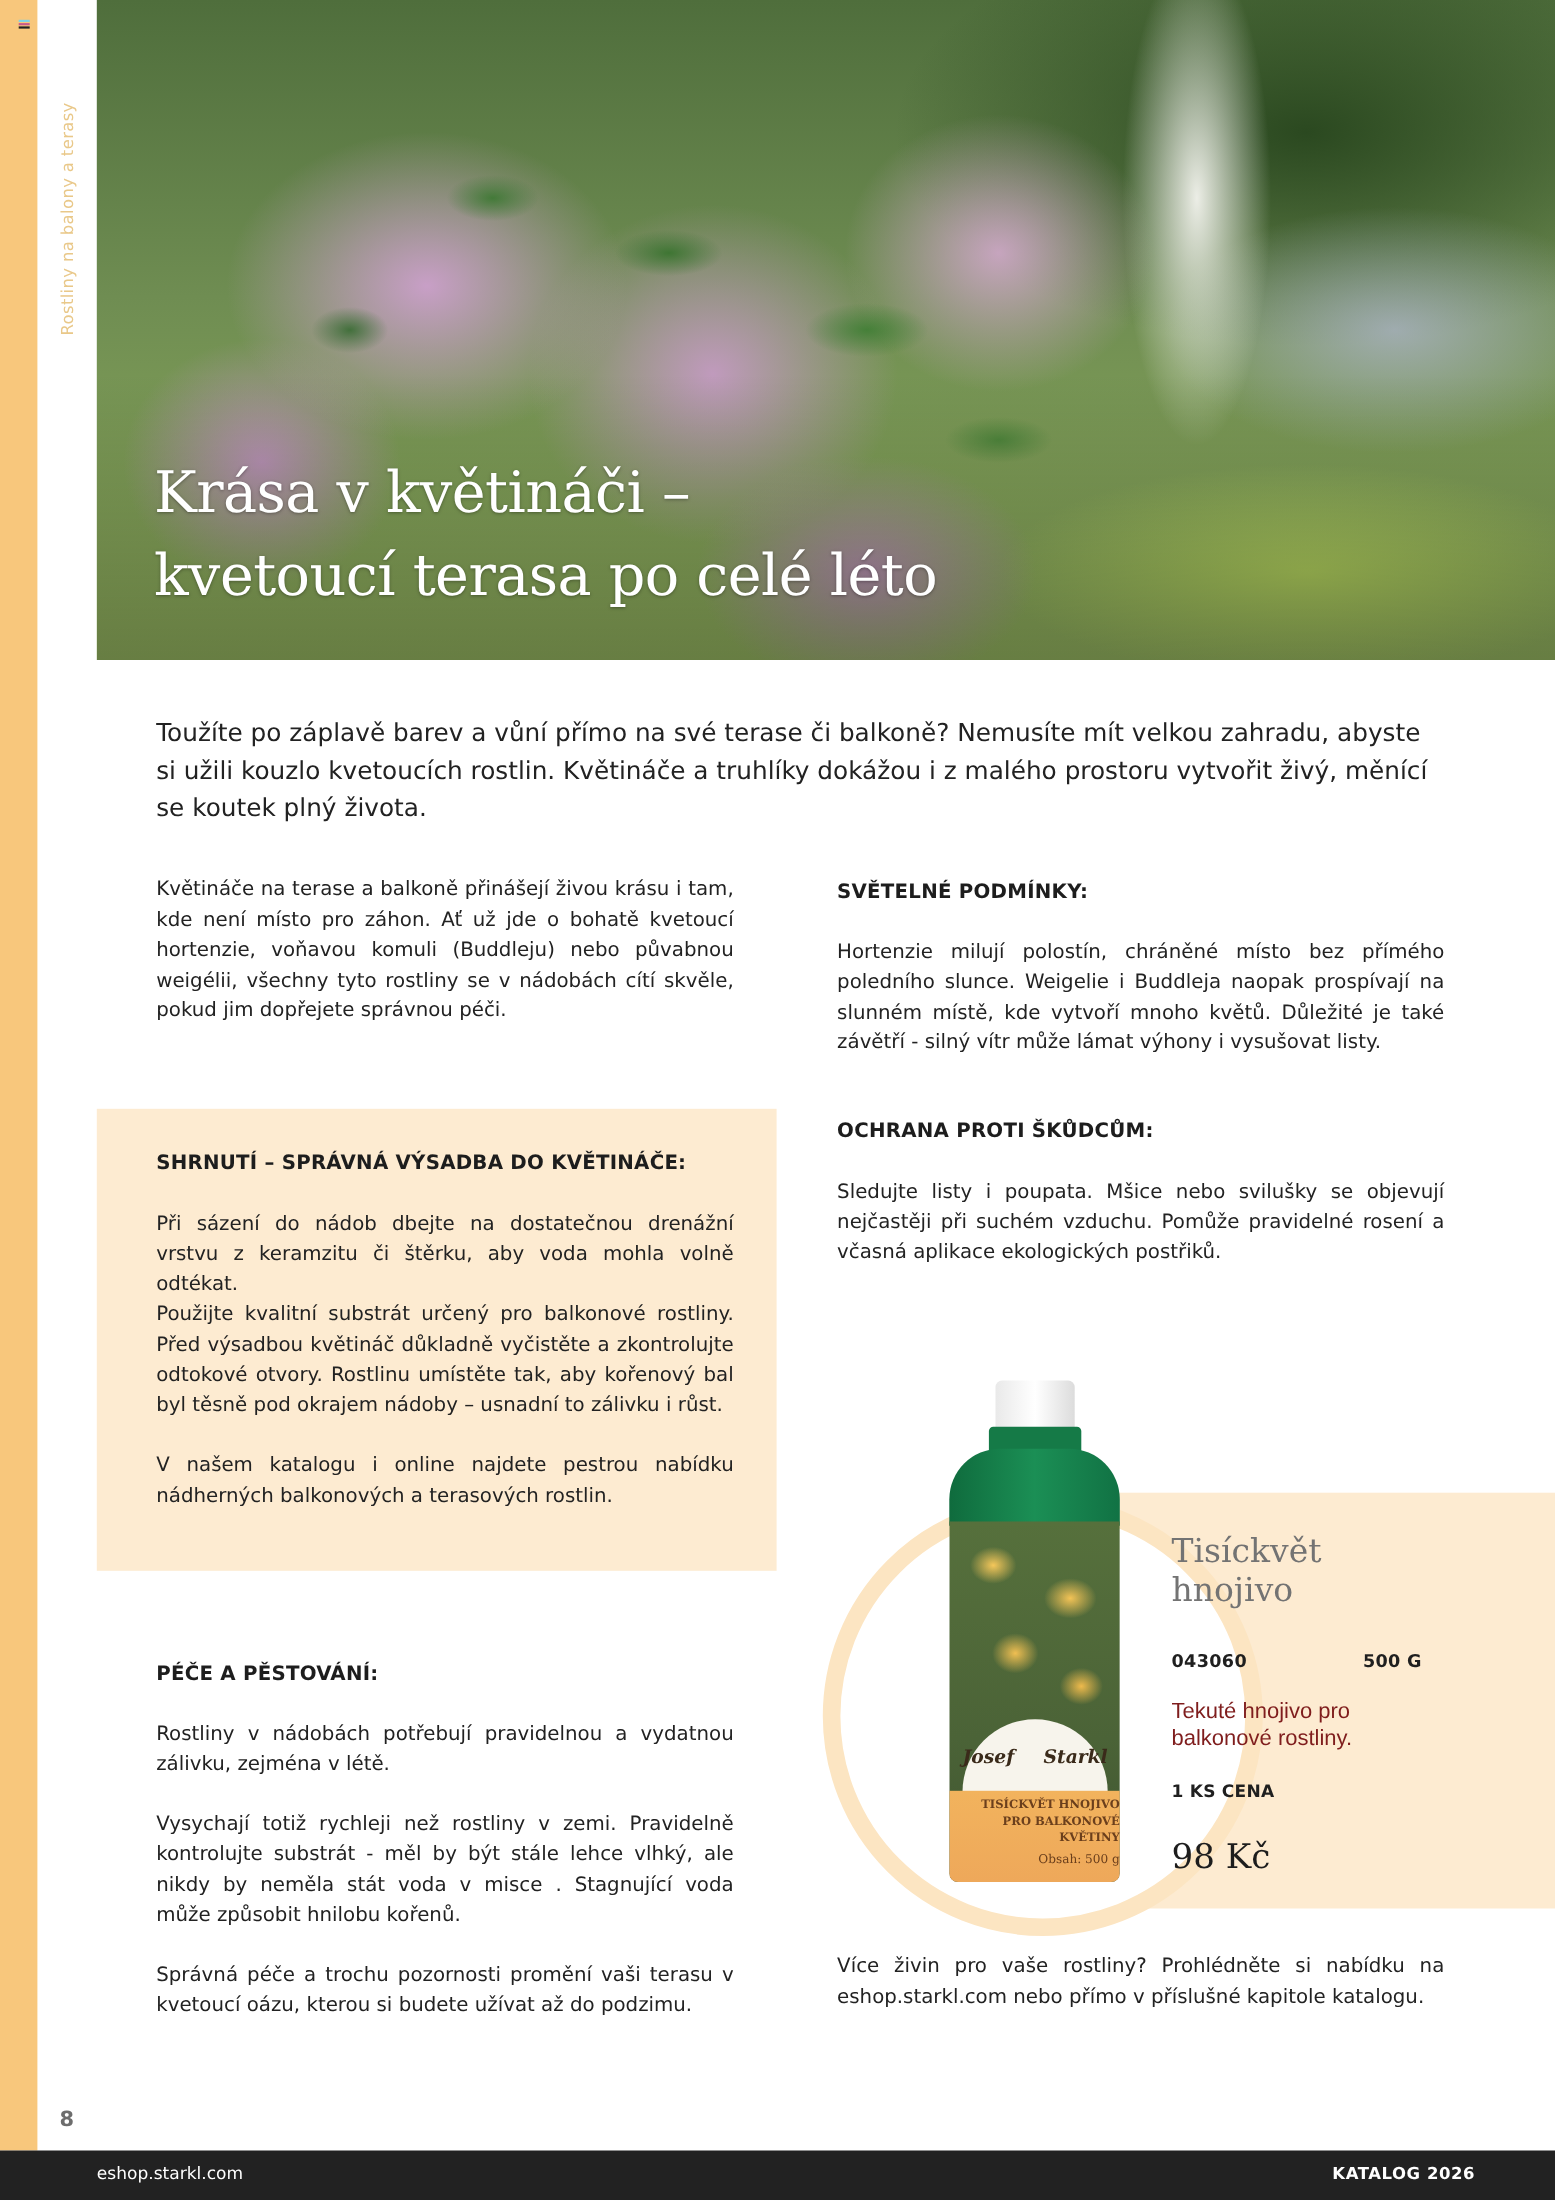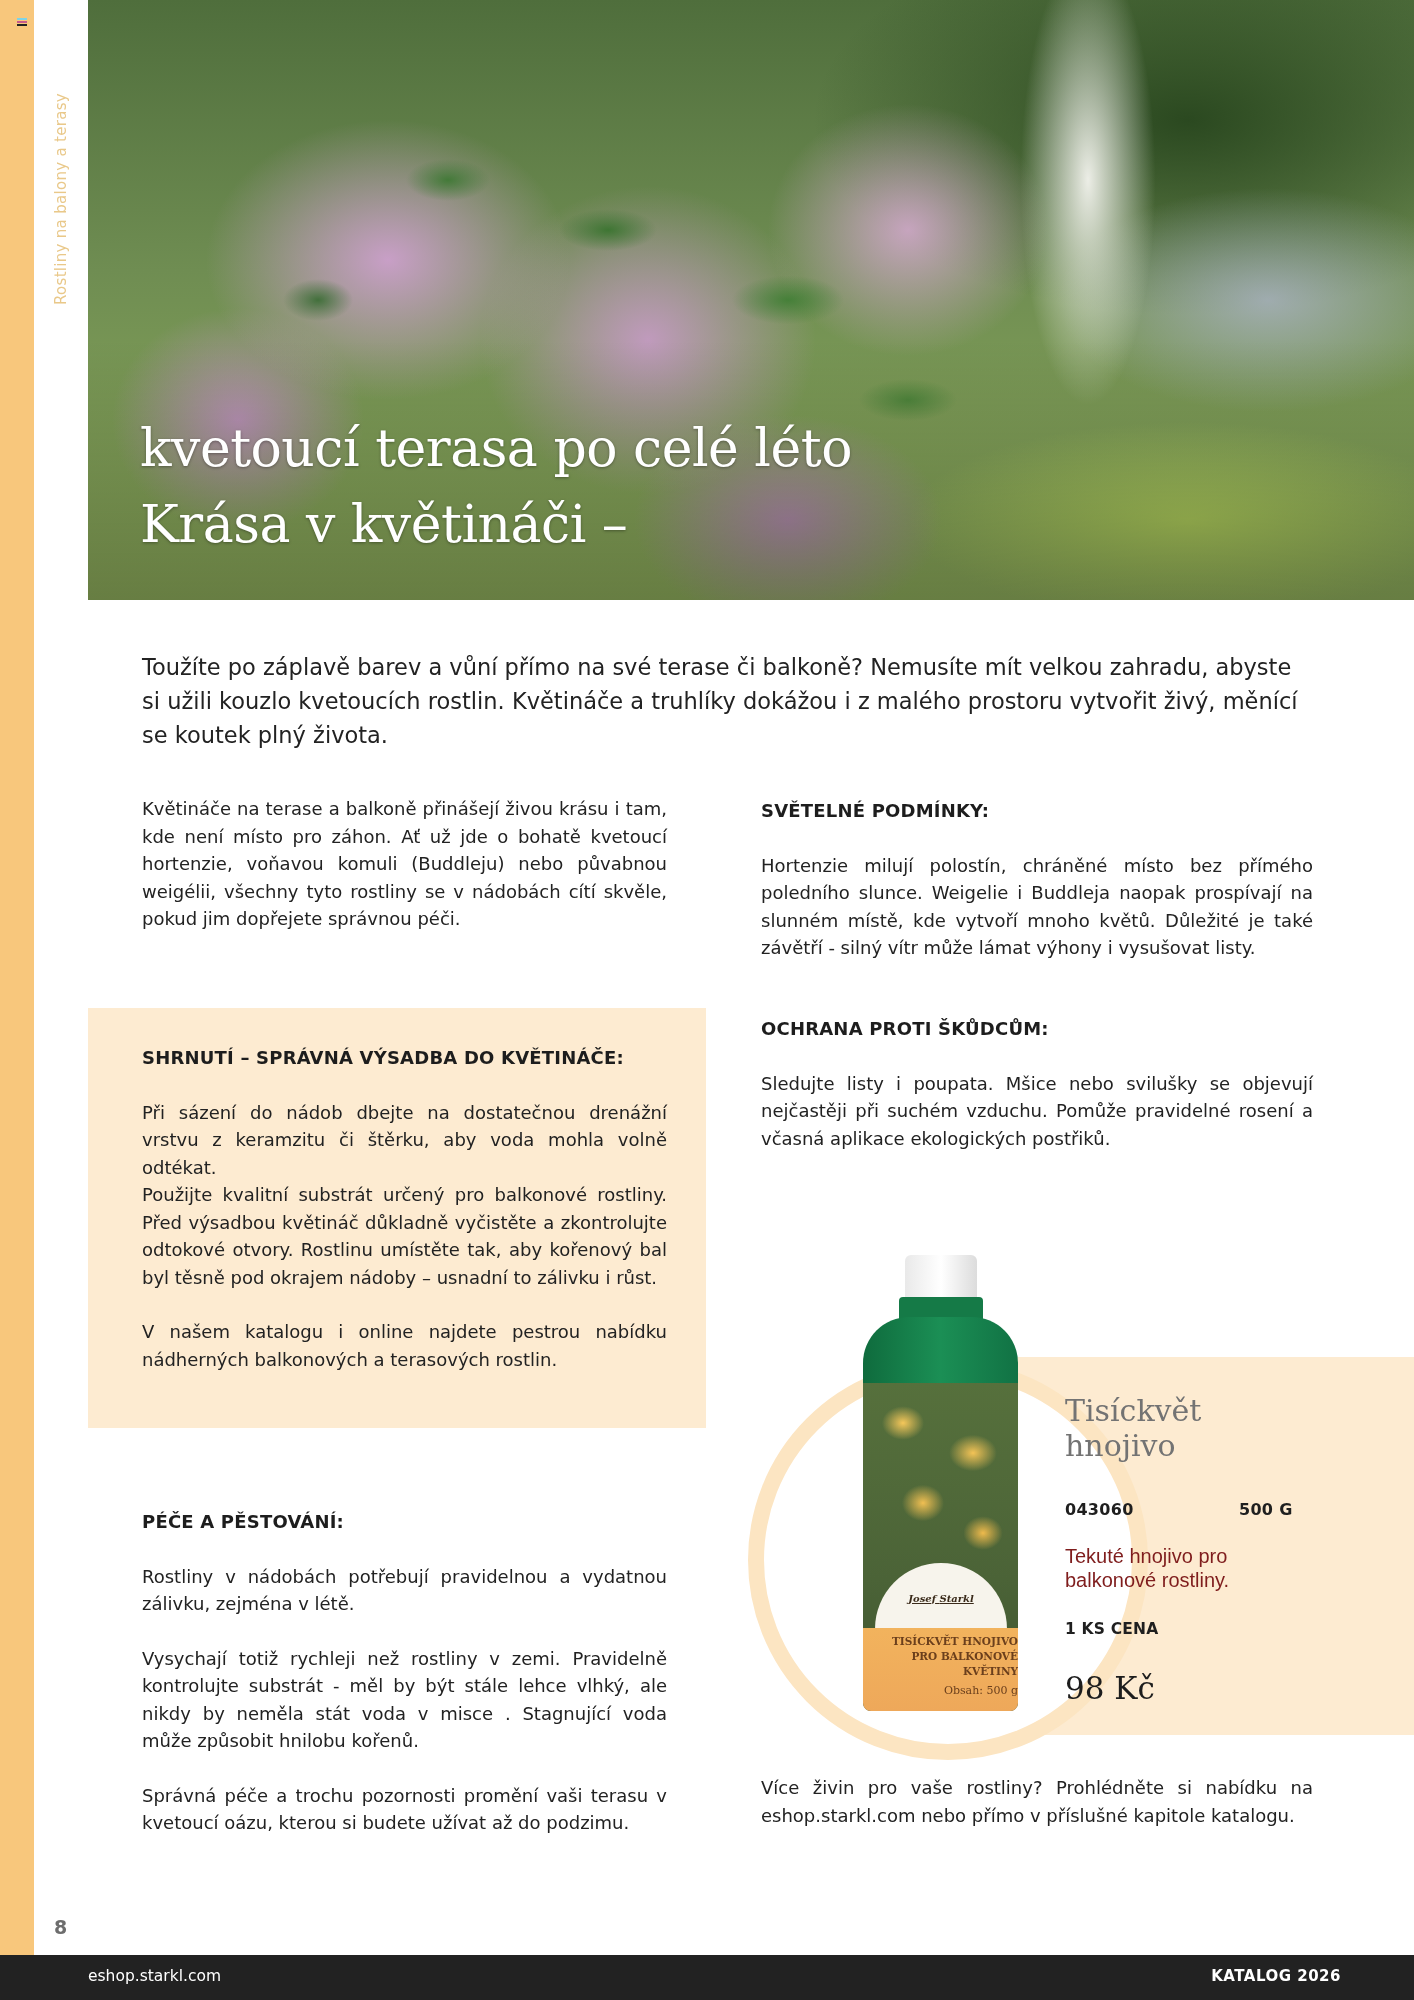--- a/index.html
+++ b/index.html
@@ -56,21 +56,21 @@
   .bottle-neck { position: absolute; left: 36px; top: 42px; width: 84px; height: 28px; background: #157a47; border-radius: 4px; }
   .bottle-shoulder { position: absolute; left: 0; top: 62px; width: 155px; height: 70px; background: linear-gradient(90deg,#0f6b3d,#1b8f55,#117244); border-radius: 46px 46px 0 0; }
   .bottle-body { position: absolute; left: 0; top: 128px; width: 155px; height: 328px; border-radius: 0 0 8px 8px; overflow: hidden;
     background:
       radial-gradient(ellipse 30px 24px at 40px 40px, #f5c75a, transparent 70%),
       radial-gradient(ellipse 34px 26px at 110px 70px, #f3c356, transparent 70%),
       radial-gradient(ellipse 30px 26px at 60px 120px, #f0bf52, transparent 70%),
       radial-gradient(ellipse 28px 24px at 120px 150px, #eeba4c, transparent 70%),
       linear-gradient(180deg, #56703c 0%, #4b6337 60%, #3e5430 100%); }
   .bottle-logo { position: absolute; left: 12px; top: 180px; width: 132px; height: 70px; border-radius: 66px 66px 0 0; background: #f7f4ec;
-    display: flex; align-items: center; justify-content: center; font-family: "DejaVu Serif", serif; font-style: italic; font-size: 10px; color: #3a2a1a; font-weight: bold; text-decoration: underline; }
+    display: flex; align-items: center; justify-content: space-between; font-family: "DejaVu Serif", serif; font-style: italic; font-size: 17px; color: #3a2a1a; font-weight: bold; }
   .bottle-label { position: absolute; left: 0; top: 245px; width: 155px; height: 83px; background: linear-gradient(180deg,#f2b35d,#eea85a);
     text-align: right; font-family: "DejaVu Serif", serif; color: #6b3f1c; font-size: 10.5px; line-height: 15px; padding-top: 6px; font-weight: bold; }
   .bottle-label .content { font-weight: normal; font-size: 11px; margin-top: 4px; }
 
   .prod-title { position: absolute; left: 1065px; top: 1393px; font-family: "DejaVu Serif", serif; font-size: 30px; line-height: 35px; color: #737373; }
   .prod-code { position: absolute; left: 1065px; top: 1500px; font-size: 16px; font-weight: bold; letter-spacing: 0.3px; }
   .prod-size { position: absolute; left: 1239px; top: 1500px; font-size: 16px; font-weight: bold; letter-spacing: 0.3px; }
   .prod-desc { position: absolute; left: 1065px; top: 1544px; width: 240px; font-family: "Liberation Sans", sans-serif; font-size: 20px; line-height: 24px; color: #7f1d1d; }
   .prod-qty { position: absolute; left: 1065px; top: 1620px; font-size: 15.5px; font-weight: bold; letter-spacing: 0.2px; }
   .prod-price { position: absolute; left: 1065px; top: 1670px; font-family: "DejaVu Serif", serif; font-size: 31px; color: #1d1d1d; }
@@ -88,22 +88,22 @@
   <span style="background:#7fd3e6"></span>
   <span style="background:#c85a8a"></span>
   <span style="background:#222"></span>
 </div>
 <div class="side-label">Rostliny na balony a terasy</div>
 
 <div class="hero">
   <div class="hero-leaves"></div>
   <div class="hero-shade"></div>
   <div class="hero-title">
+    <div>Krása v květináči –</div>
     <div>kvetoucí terasa po celé léto</div>
-    <div>Krása v květináči –</div>
   </div>
 </div>
 
 <p class="intro">Toužíte po záplavě barev a vůní přímo na své terase či balkoně? Nemusíte mít velkou zahradu, abyste si užili kouzlo kvetoucích rostlin. Květináče a truhlíky dokážou i z malého prostoru vytvořit živý, měnící se koutek plný života.</p>
 
 <p class="col-left para" style="top:795px;">Květináče na terase a balkoně přinášejí živou krásu i tam, kde není místo pro záhon. Ať už jde o bohatě kvetoucí hortenzie, voňavou komuli (Buddleju) nebo půvabnou weigélii, všechny tyto rostliny se v nádobách cítí skvěle, pokud jim dopřejete správnou péči.</p>
 
 <div class="summary-box"></div>
 <div class="col-left" style="top:1044px;">
   <div class="heading">SHRNUTÍ – SPRÁVNÁ VÝSADBA DO KVĚTINÁČE:</div>

